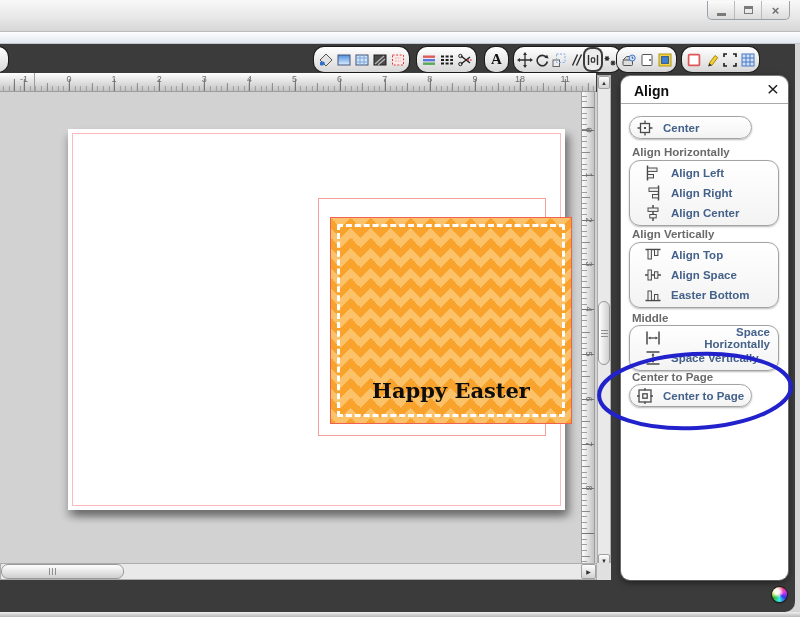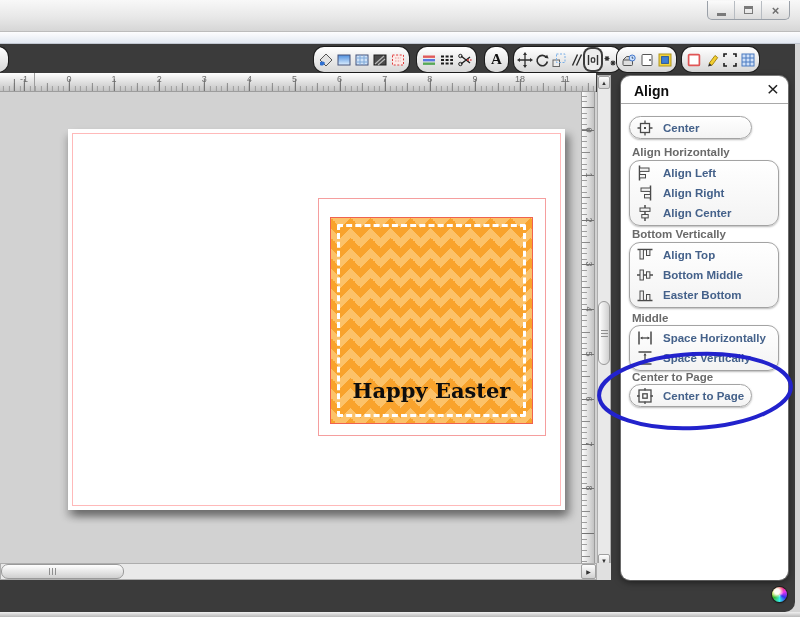--- a/index.html
+++ b/index.html
@@ -67,21 +67,21 @@
 
   
   .canvas { left:0; top:92px; width:597px; height:471px; background:var(--canvas_gray); }
   .page { left:68px; top:129px; width:497px; height:381px; background:#fff;
     box-shadow:5px 6px 8px rgba(0,0,0,.38), -2px 7px 7px rgba(0,0,0,.18); }
   .page-margin { position:absolute; inset:4px; border:1px solid var(--page_margin_pink); }
   .watermark { position:absolute; left:32px; top:337px; font-size:14px; letter-spacing:1px;
     color:#3b3b3b; }
   .select-rect { position:absolute; left:250px; top:69px; width:228px; height:238px;
     border:1px solid var(--select_box_pink); }
-  .orange-card { position:absolute; left:262px; top:88px; width:203px; height:207px;
+  .orange-card { position:absolute; left:262px; top:88px; width:242px; height:207px;
     border:1px solid var(--selection_red);
     background-color:var(--chevron_base);
     background-image:
       linear-gradient(135deg,var(--chevron_stripe) 25%,transparent 25%),
       linear-gradient(225deg,var(--chevron_stripe) 25%,transparent 25%),
       linear-gradient(315deg,var(--chevron_stripe) 25%,transparent 25%),
       linear-gradient(45deg,var(--chevron_stripe) 25%,transparent 25%);
     background-position:-10px 0,-10px 0,0 0,0 0;
     background-size:20px 20px; }
   .stitch { position:absolute; inset:6px; border:3px dashed #fff; border-radius:2px; }
@@ -109,21 +109,21 @@
   .panel { left:621px; top:76px; width:167px; height:504px; background:#fff;
     border-radius:9px; box-shadow:0 2px 7px rgba(0,0,0,.55), 0 0 0 1px #8d8d8d;text-align:right; }
   .panel-title { position:absolute; left:13px; top:7px; font-size:14px; font-weight:bold; color:#0d0d0d; }
   .panel-close { position:absolute; right:9px; top:2px; font-size:21px; color:#222;
     line-height:22px; cursor:default; }
   .panel-divider { position:absolute; left:0; right:0; top:27px; height:1px; background:#a9a9a9; }
   .psection { position:absolute; left:11px; font-size:11.5px; font-weight:bold;
     color:var(--section_text_gray); }
   .pgroup { position:absolute; left:8px; width:150px; border:1.5px solid #a3a3a3; border-radius:11px;
     background:linear-gradient(#ffffff,#f3f3f3); box-shadow:inset 0 1px 0 #fff,0 1px 2px rgba(0,0,0,.28);
-    padding:2px 0; }
+    padding:2px 8px; }
   .prow { height:20px; display:flex; align-items:center; padding-left:6px; gap:9px; cursor:default; }
   .prow .plabel { font-size:11.5px; font-weight:bold; color:var(--panel_text_blue); }
   .pill { position:absolute; left:8px; width:123px; height:23px; border:1.5px solid #a3a3a3;
     border-radius:12px; background:linear-gradient(#ffffff,#f3f3f3);
     box-shadow:inset 0 1px 0 #fff,0 1px 2px rgba(0,0,0,.28);
     display:flex; align-items:center; padding-left:6px; gap:9px; cursor:default; }
   .pill .plabel { font-size:11.5px; font-weight:bold; color:var(--panel_text_blue); }
   .picon { flex:0 0 auto; display:flex; }
 
   .annotation { pointer-events:none; }
@@ -426,41 +426,41 @@
           <svg width="18" height="18">
             <path d="M9 1v16" stroke="#4a4a4a" stroke-width="1.5" fill="none"></path>
             <rect x="4" y="4" width="10" height="3.4" fill="#f2f2f2" stroke="#4a4a4a"></rect>
             <rect x="5.8" y="10.5" width="6.4" height="3.4" fill="#f2f2f2" stroke="#4a4a4a"></rect>
           </svg>
         </span>
       <span class="plabel">Align Center</span>
     </div>
   </div>
 
-  <div class="psection" style="top:152px">Bottom Vertically</div>
+  <div class="psection" style="top:152px">Align Vertically</div>
   <div class="pgroup" style="top:166px">
     <div class="prow">
       <span class="picon">
           <svg width="18" height="18">
             <path d="M1.5 3.5h15" stroke="#4a4a4a" stroke-width="1.5" fill="none"></path>
             <rect x="4" y="3.5" width="3.4" height="9.5" fill="#f2f2f2" stroke="#4a4a4a"></rect>
             <rect x="10.5" y="3.5" width="3.4" height="6" fill="#f2f2f2" stroke="#4a4a4a"></rect>
           </svg>
         </span>
       <span class="plabel">Align Top</span>
     </div>
     <div class="prow">
       <span class="picon">
           <svg width="18" height="18">
             <path d="M1 9h16" stroke="#4a4a4a" stroke-width="1.5" fill="none"></path>
             <rect x="4" y="4" width="3.4" height="10" fill="#f2f2f2" stroke="#4a4a4a"></rect>
             <rect x="10.5" y="5.8" width="3.4" height="6.4" fill="#f2f2f2" stroke="#4a4a4a"></rect>
           </svg>
         </span>
-      <span class="plabel">Bottom Middle</span>
+      <span class="plabel">Align Space</span>
     </div>
     <div class="prow">
       <span class="picon">
           <svg width="18" height="18">
             <path d="M1.5 14.5h15" stroke="#4a4a4a" stroke-width="1.5" fill="none"></path>
             <rect x="4" y="5" width="3.4" height="9.5" fill="#f2f2f2" stroke="#4a4a4a"></rect>
             <rect x="10.5" y="8.5" width="3.4" height="6" fill="#f2f2f2" stroke="#4a4a4a"></rect>
           </svg>
         </span>
       <span class="plabel">Easter Bottom</span>

